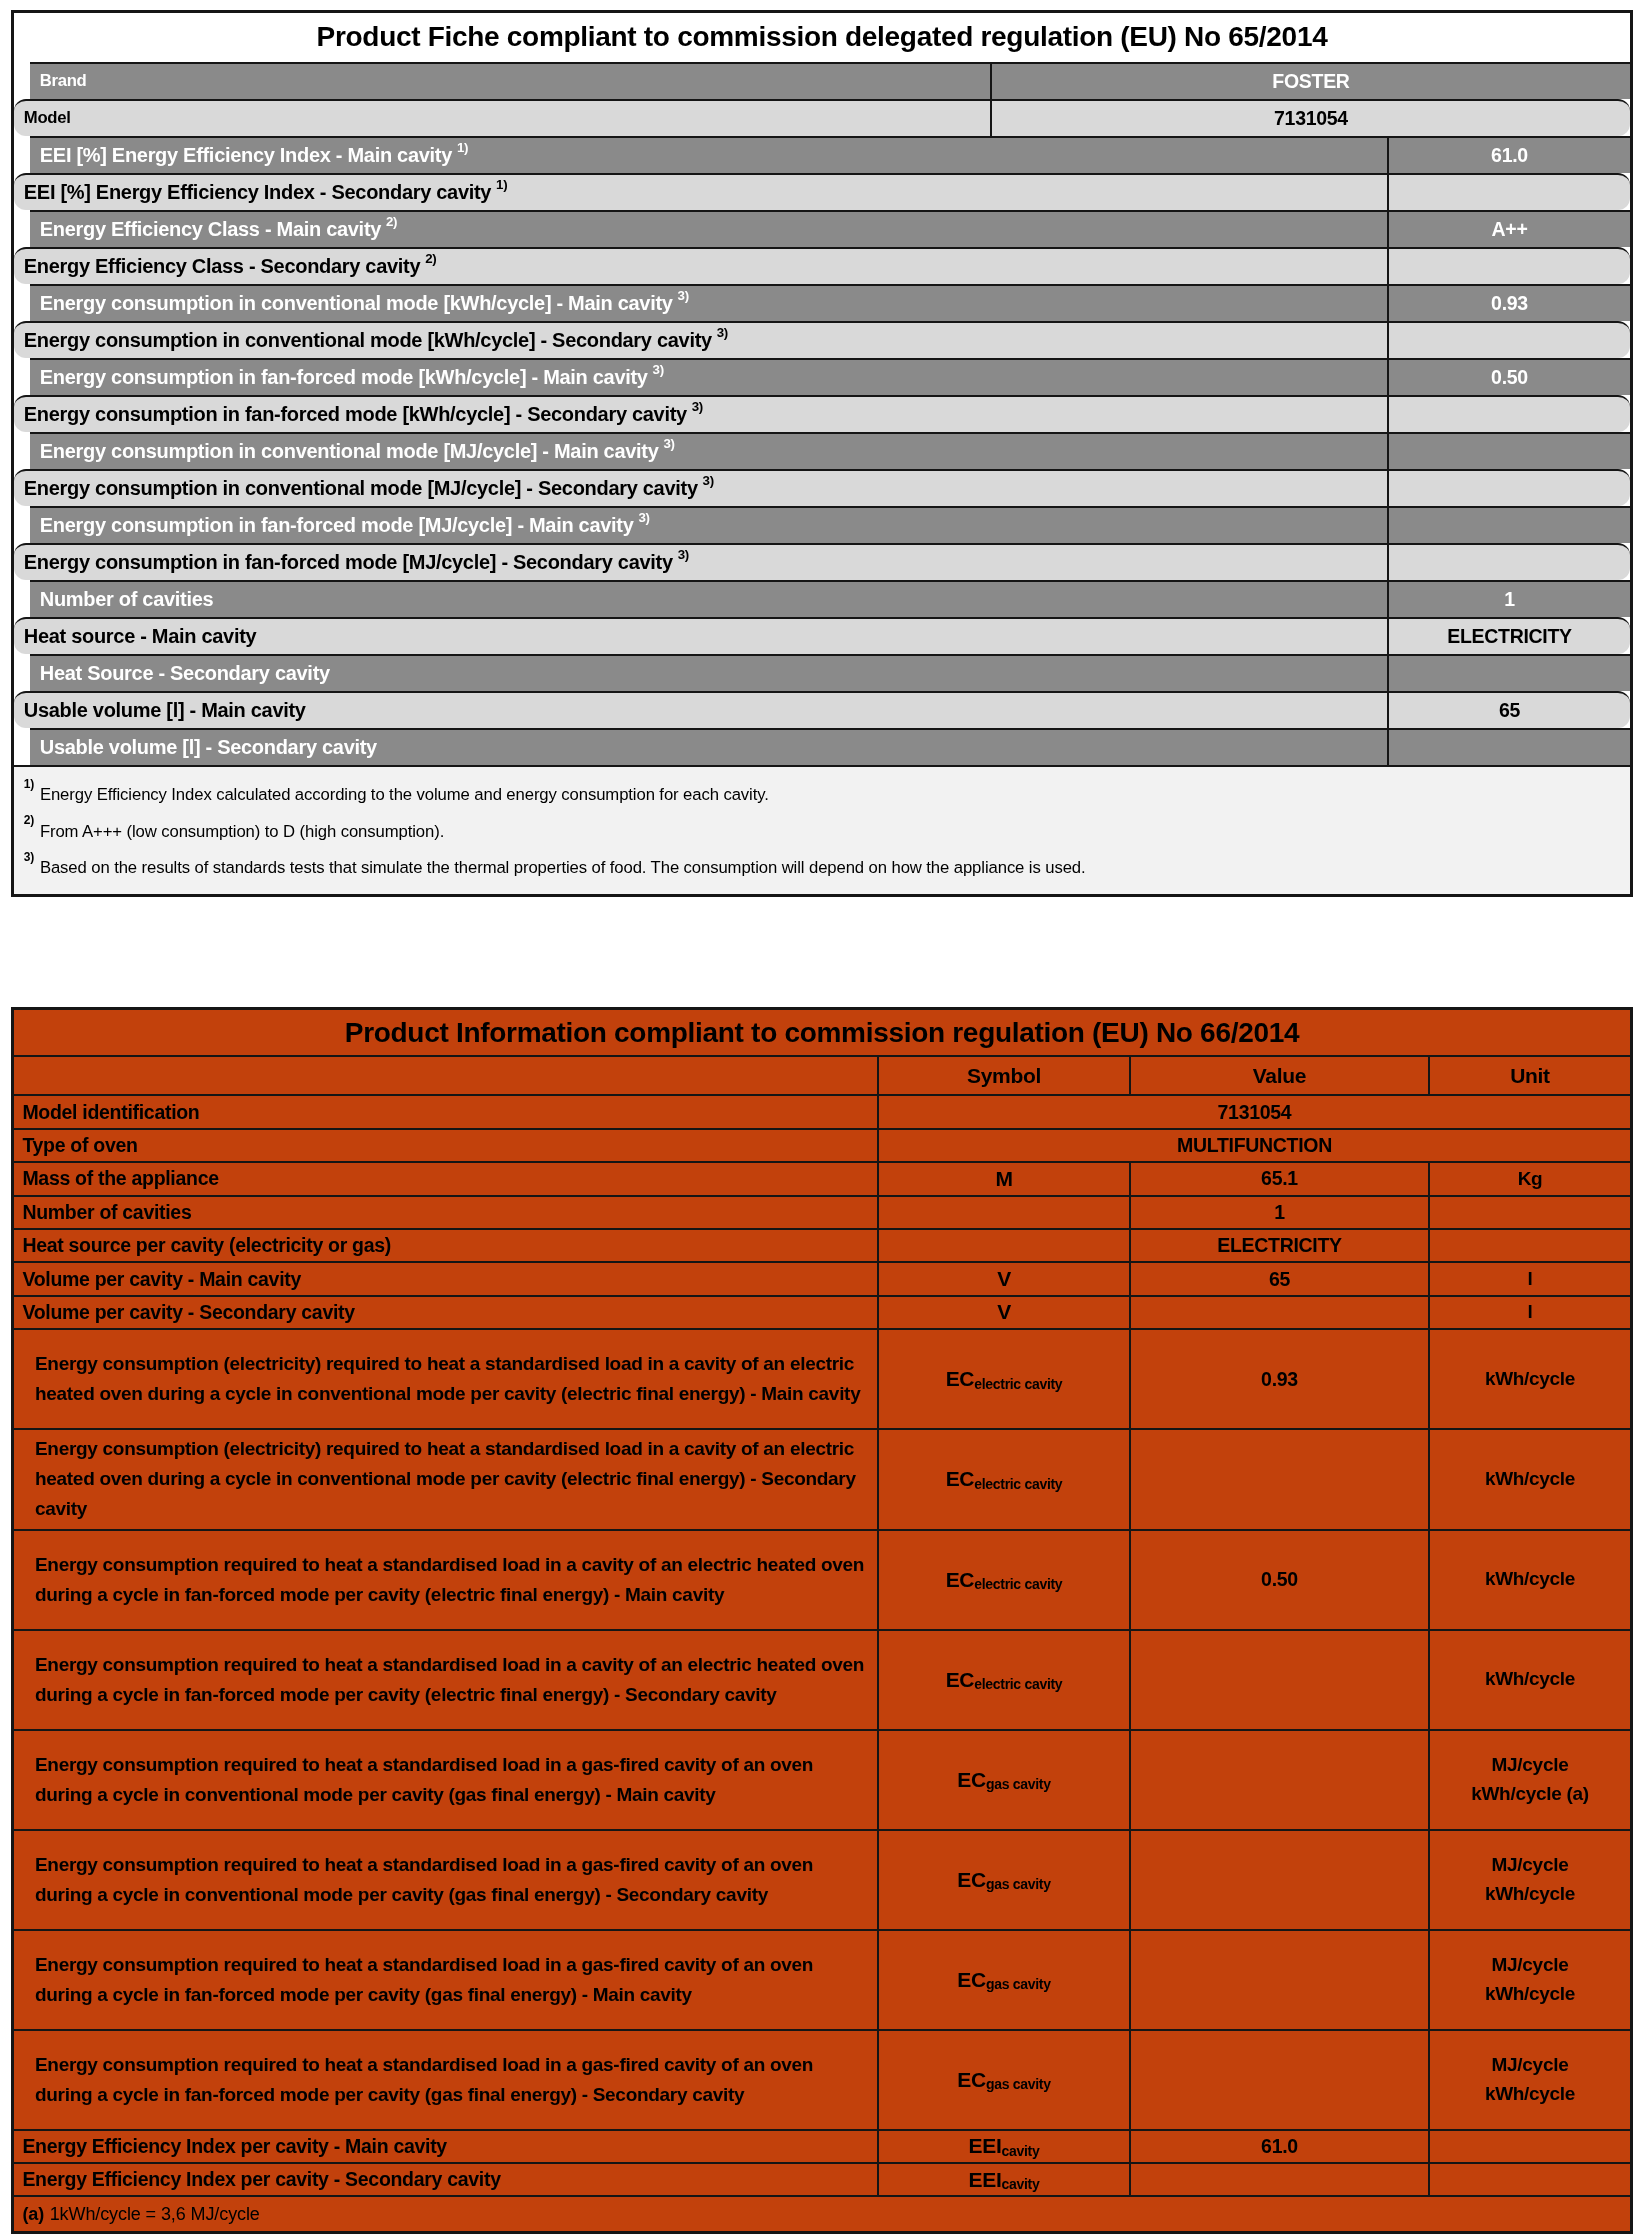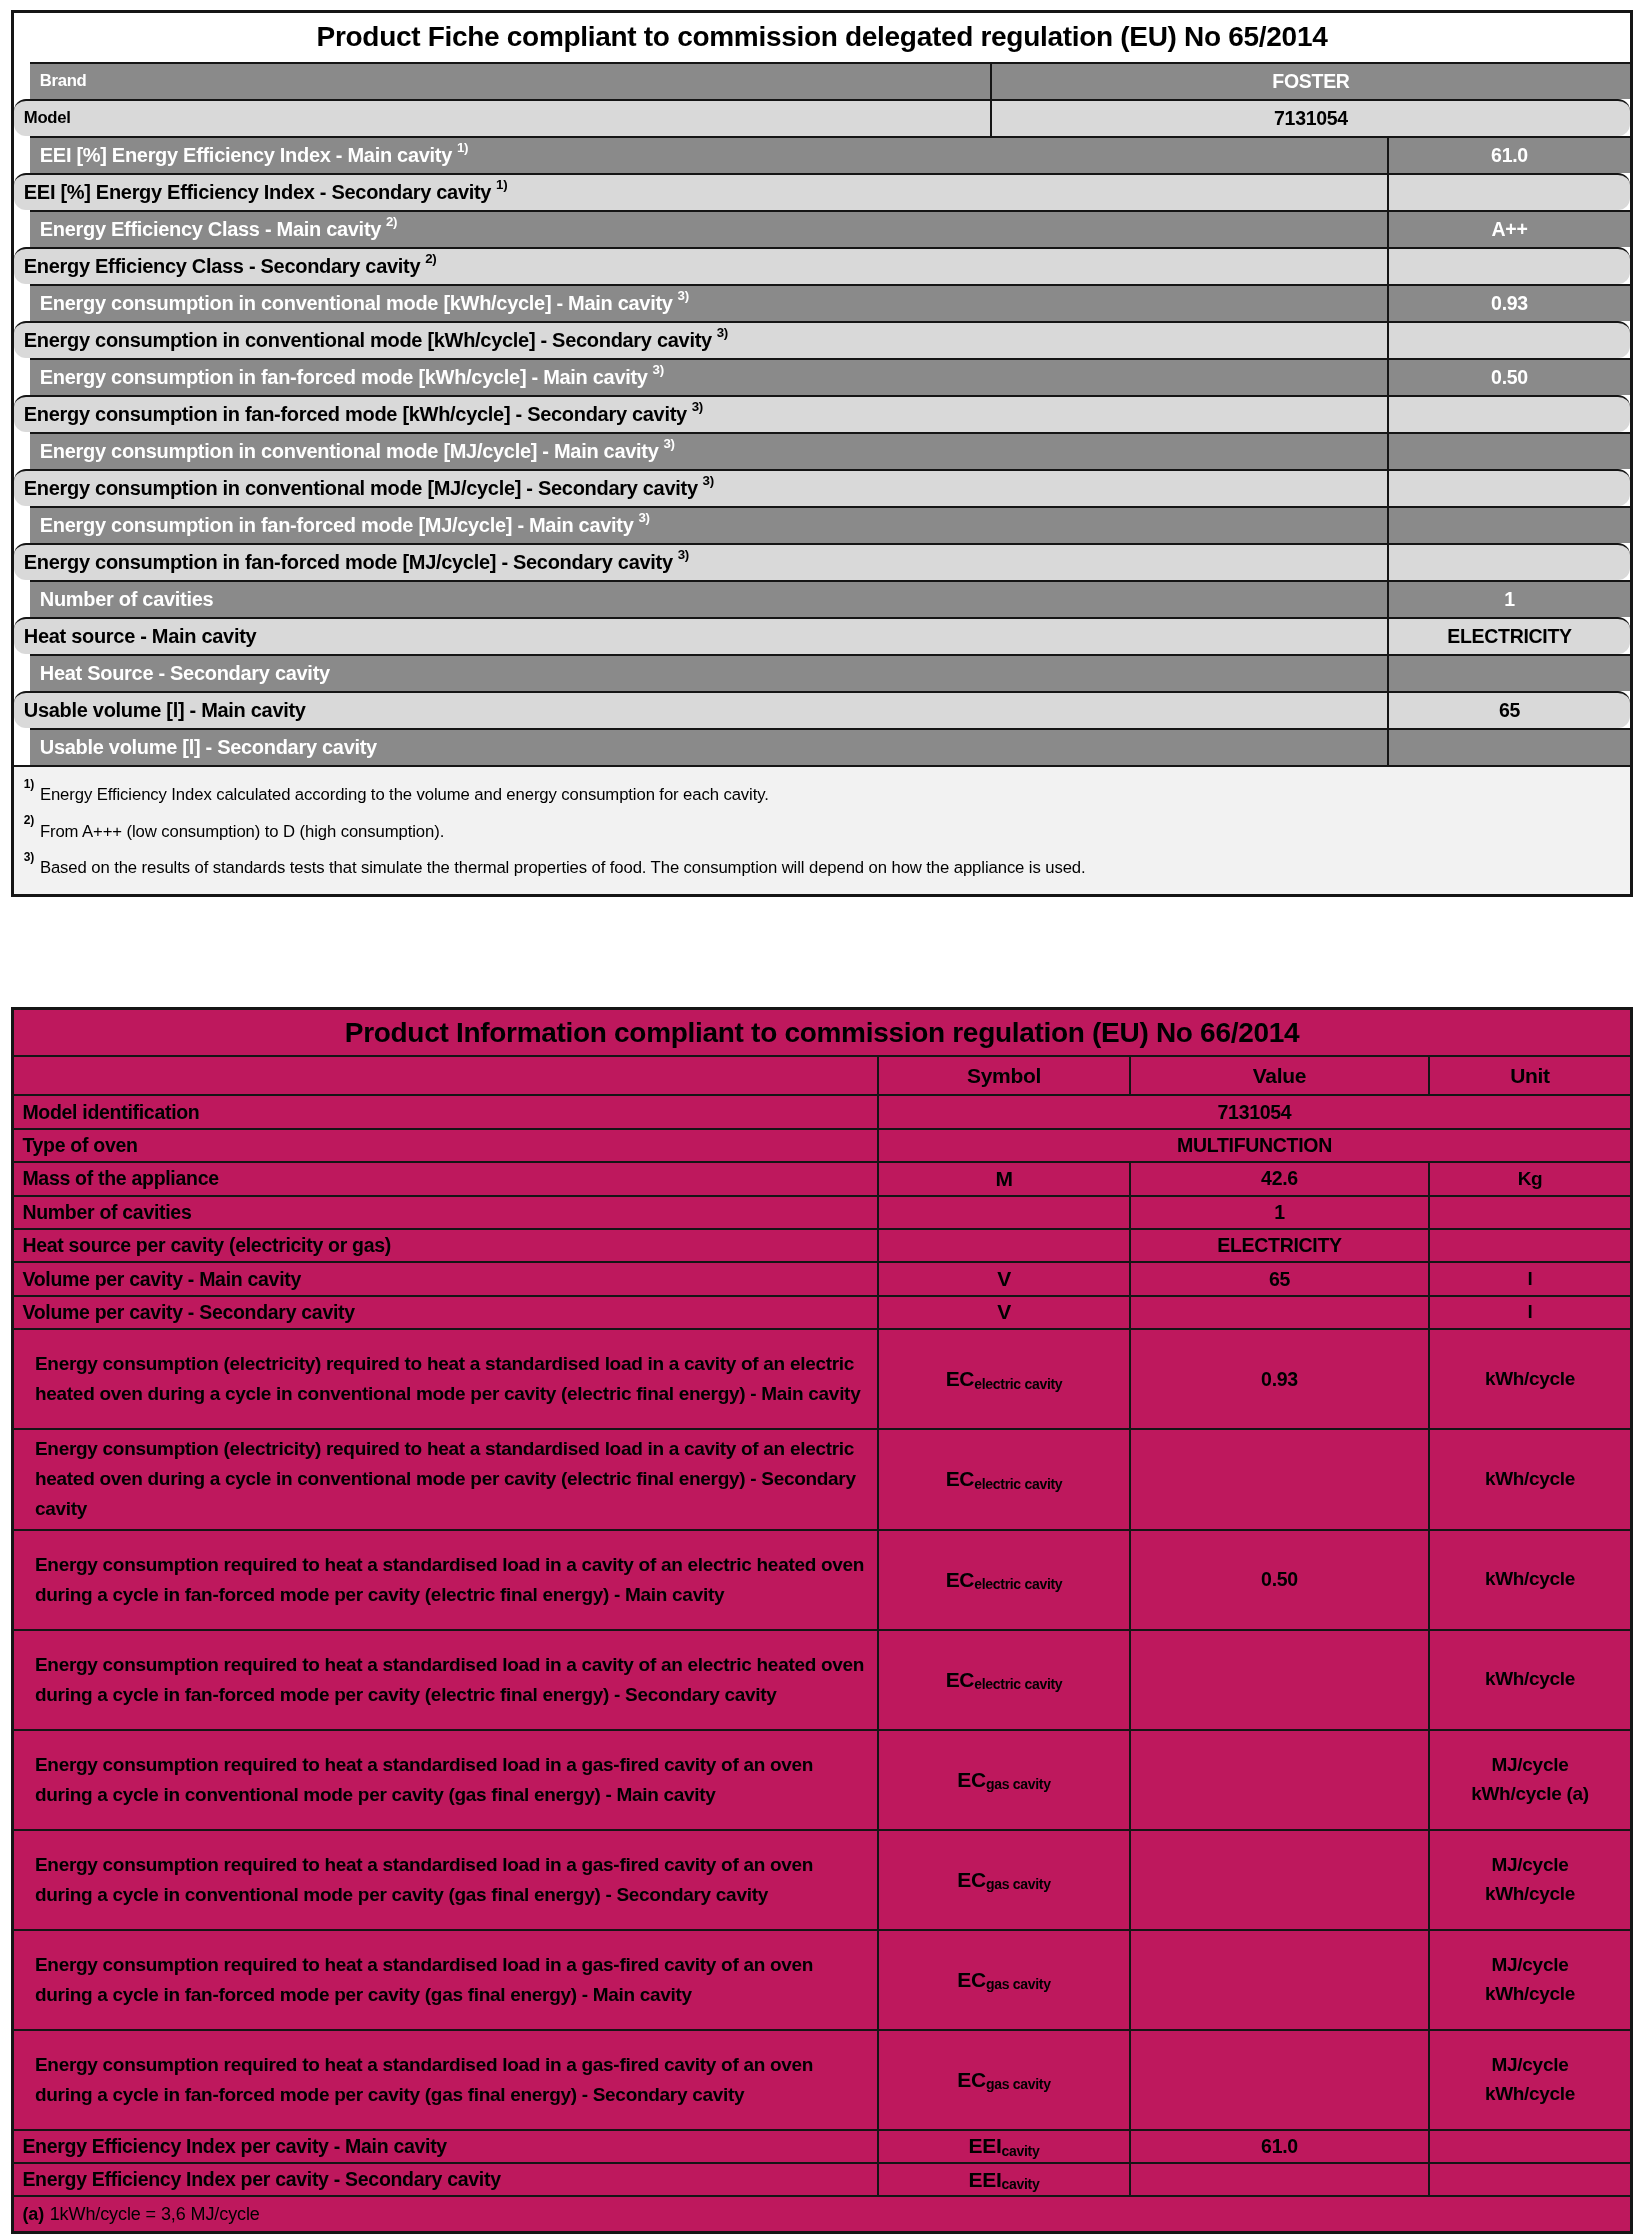--- a/index.html
+++ b/index.html
@@ -64,21 +64,21 @@
   .fn:first-child { margin-top: 0; }
   .fn sup {
     font-weight: bold; font-size: 12px;
     position: relative; top: -0.45em; margin-right: 5.6px;
   }
 
   
   .info {
     margin: 110px 11px 0 11px;
     border: 3.5px solid var(--border, #151515);
-    background: #be185d;
+    background: #c2410c;
   }
   .info-title {
     height: 45px;
     display: flex; align-items: center; justify-content: center;
     font-size: 28px; font-weight: bold;
   }
   .irow {
     display: flex;
     align-items: stretch;
     border-top: 2.8px solid var(--border, #151515);
@@ -290,21 +290,21 @@
   </div>
 
   <div class="irow short">
     <div class="c-label">
         <span>Mass of the appliance</span>
       </div>
     <div class="c-sym">
         <span class="symb">M</span>
         <sub class="syms"></sub>
       </div>
-    <div class="c-val">42.6</div>
+    <div class="c-val">65.1</div>
     <div class="c-unit">
         <div>Kg</div>
         <div></div>
       </div>
   </div>
   <div class="irow short">
     <div class="c-label">
         <span>Number of cavities</span>
       </div>
     <div class="c-sym">

